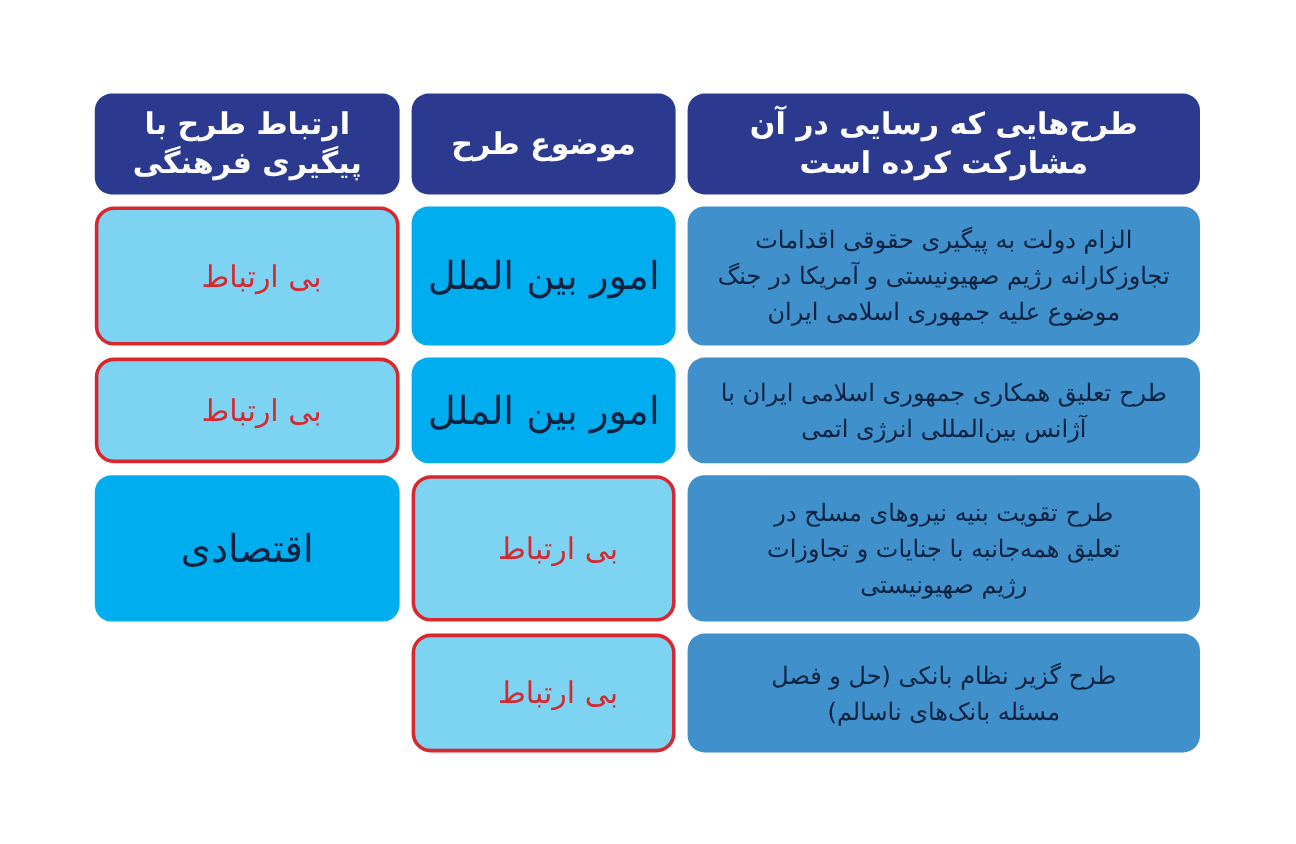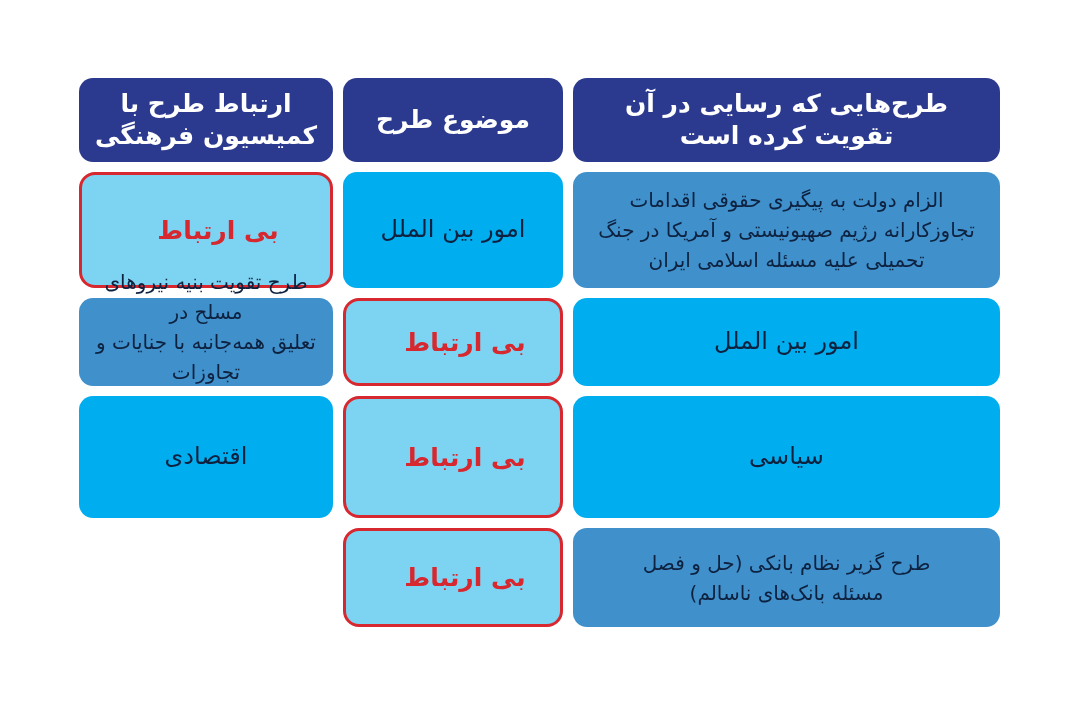--- a/index.html
+++ b/index.html
@@ -50,56 +50,57 @@
   .plan{
     background:var(--steel);
     color:var(--ink);
     font-size:20px;
     line-height:1.5;
     padding:6px 12px;
   }
   .subj{
     background:var(--cyan);
     color:var(--ink);
-    font-size:24px;
+    font-size:32px;
   }
   .rel{
     background:var(--lightblue);
     border:3px solid var(--red);
     color:var(--red);
-    font-weight:bold;
+    font-weight:normal;
     font-size:25px;
     border-radius:16px;
     padding-left:24px;
   }
 </style>
 </head>
 <body>
 
 <div class="table">
 
   <div class="cell hdr">طرح‌هایی که رسایی در آن
-تقویت کرده است</div>
+مشارکت کرده است</div>
   <div class="cell hdr">موضوع طرح</div>
   <div class="cell hdr">ارتباط طرح با
-کمیسیون فرهنگی</div>
+پیگیری فرهنگی</div>
 
   <div class="cell plan">الزام دولت به پیگیری حقوقی اقدامات
 تجاوزکارانه رژیم صهیونیستی و آمریکا در جنگ
-تحمیلی علیه مسئله اسلامی ایران</div>
+موضوع علیه جمهوری اسلامی ایران</div>
   <div class="cell subj">امور بین الملل</div>
   <div class="cell rel">بی ارتباط</div>
 
+  <div class="cell plan">طرح تعلیق همکاری جمهوری اسلامی ایران با
+آژانس بین‌المللی انرژی اتمی</div>
   <div class="cell subj">امور بین الملل</div>
   <div class="cell rel">بی ارتباط</div>
 
   <div class="cell plan">طرح تقویت بنیه نیروهای مسلح در
 تعلیق همه‌جانبه با جنایات و تجاوزات
 رژیم صهیونیستی</div>
-  <div class="cell subj">سیاسی</div>
   <div class="cell rel">بی ارتباط</div>
 
   <div class="cell subj">اقتصادی</div>
   <div class="cell plan">طرح گزیر نظام بانکی (حل و فصل
 مسئله بانک‌های ناسالم)</div>
   <div class="cell rel">بی ارتباط</div>
 
 </div>
 
 </body></html>

